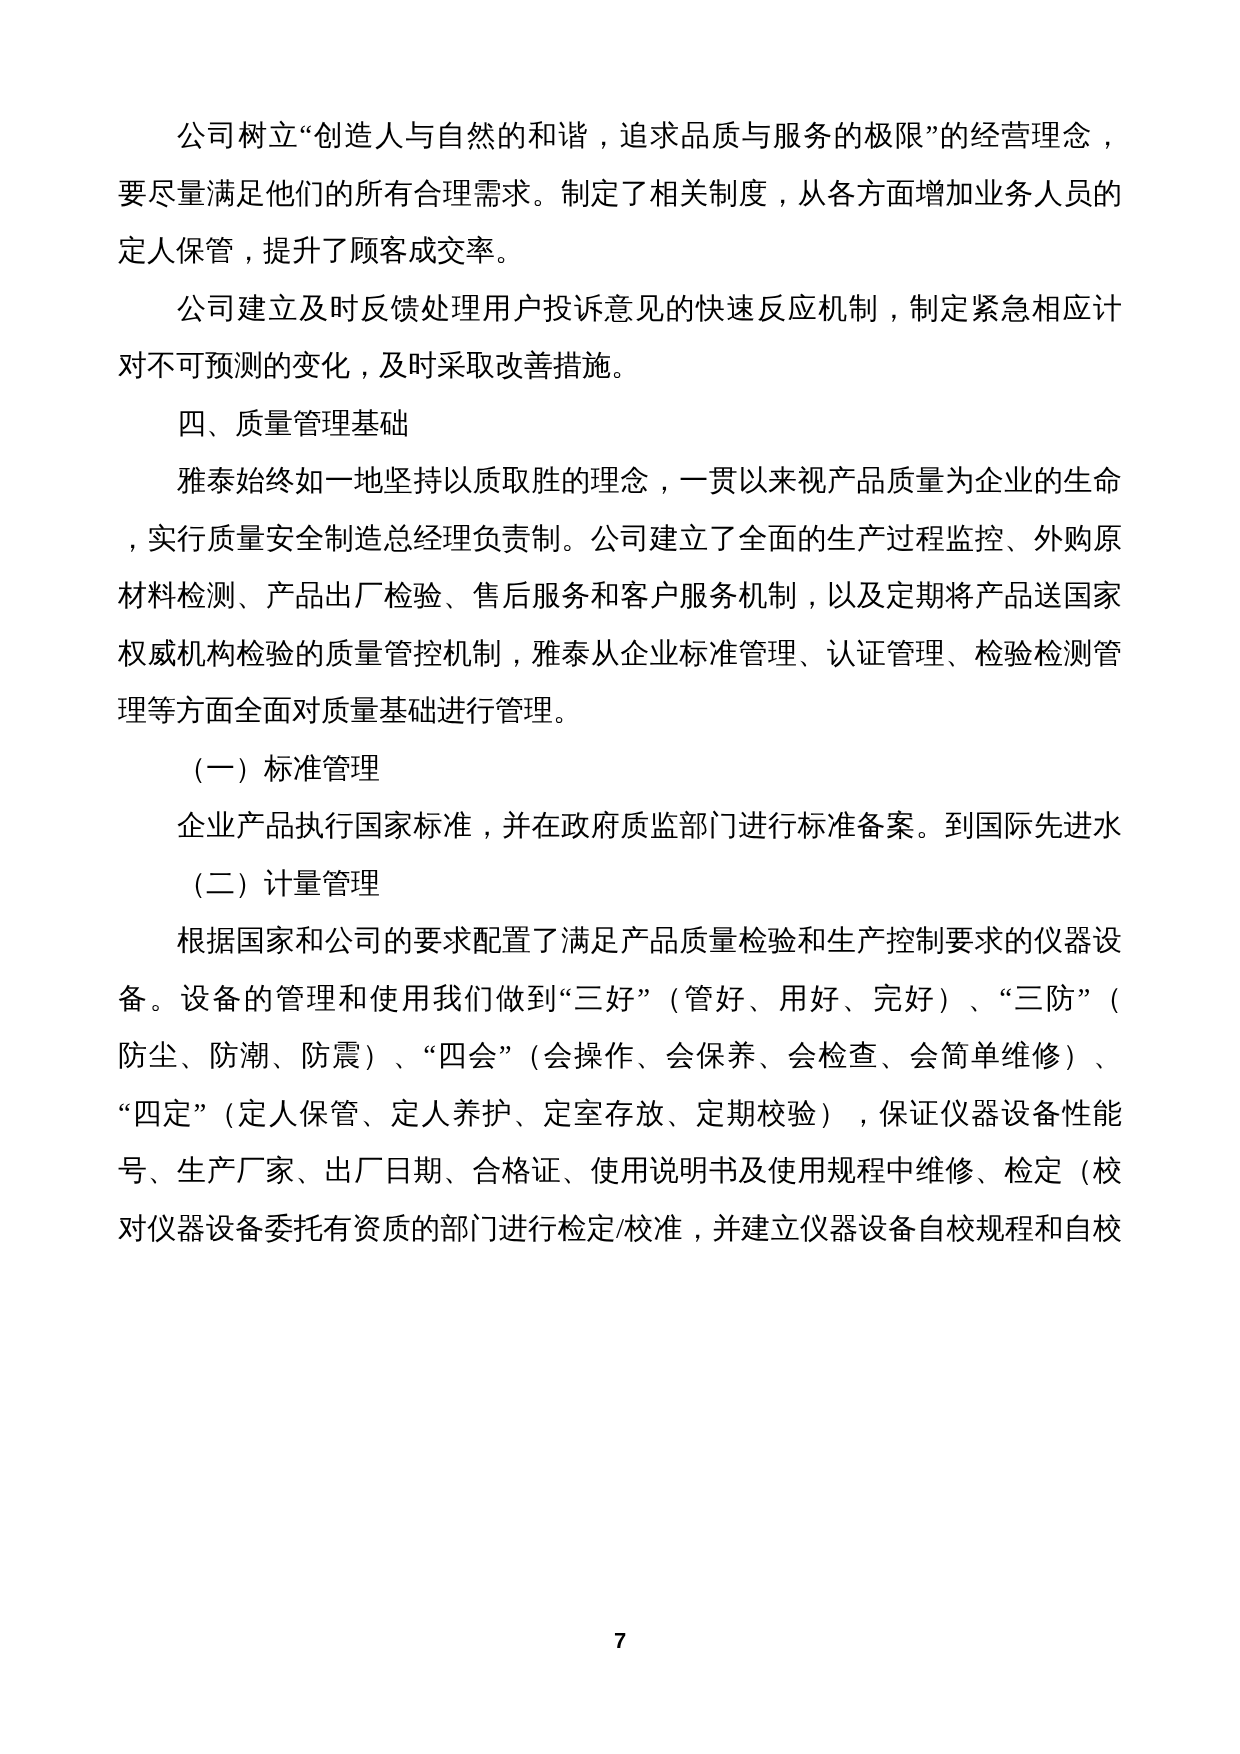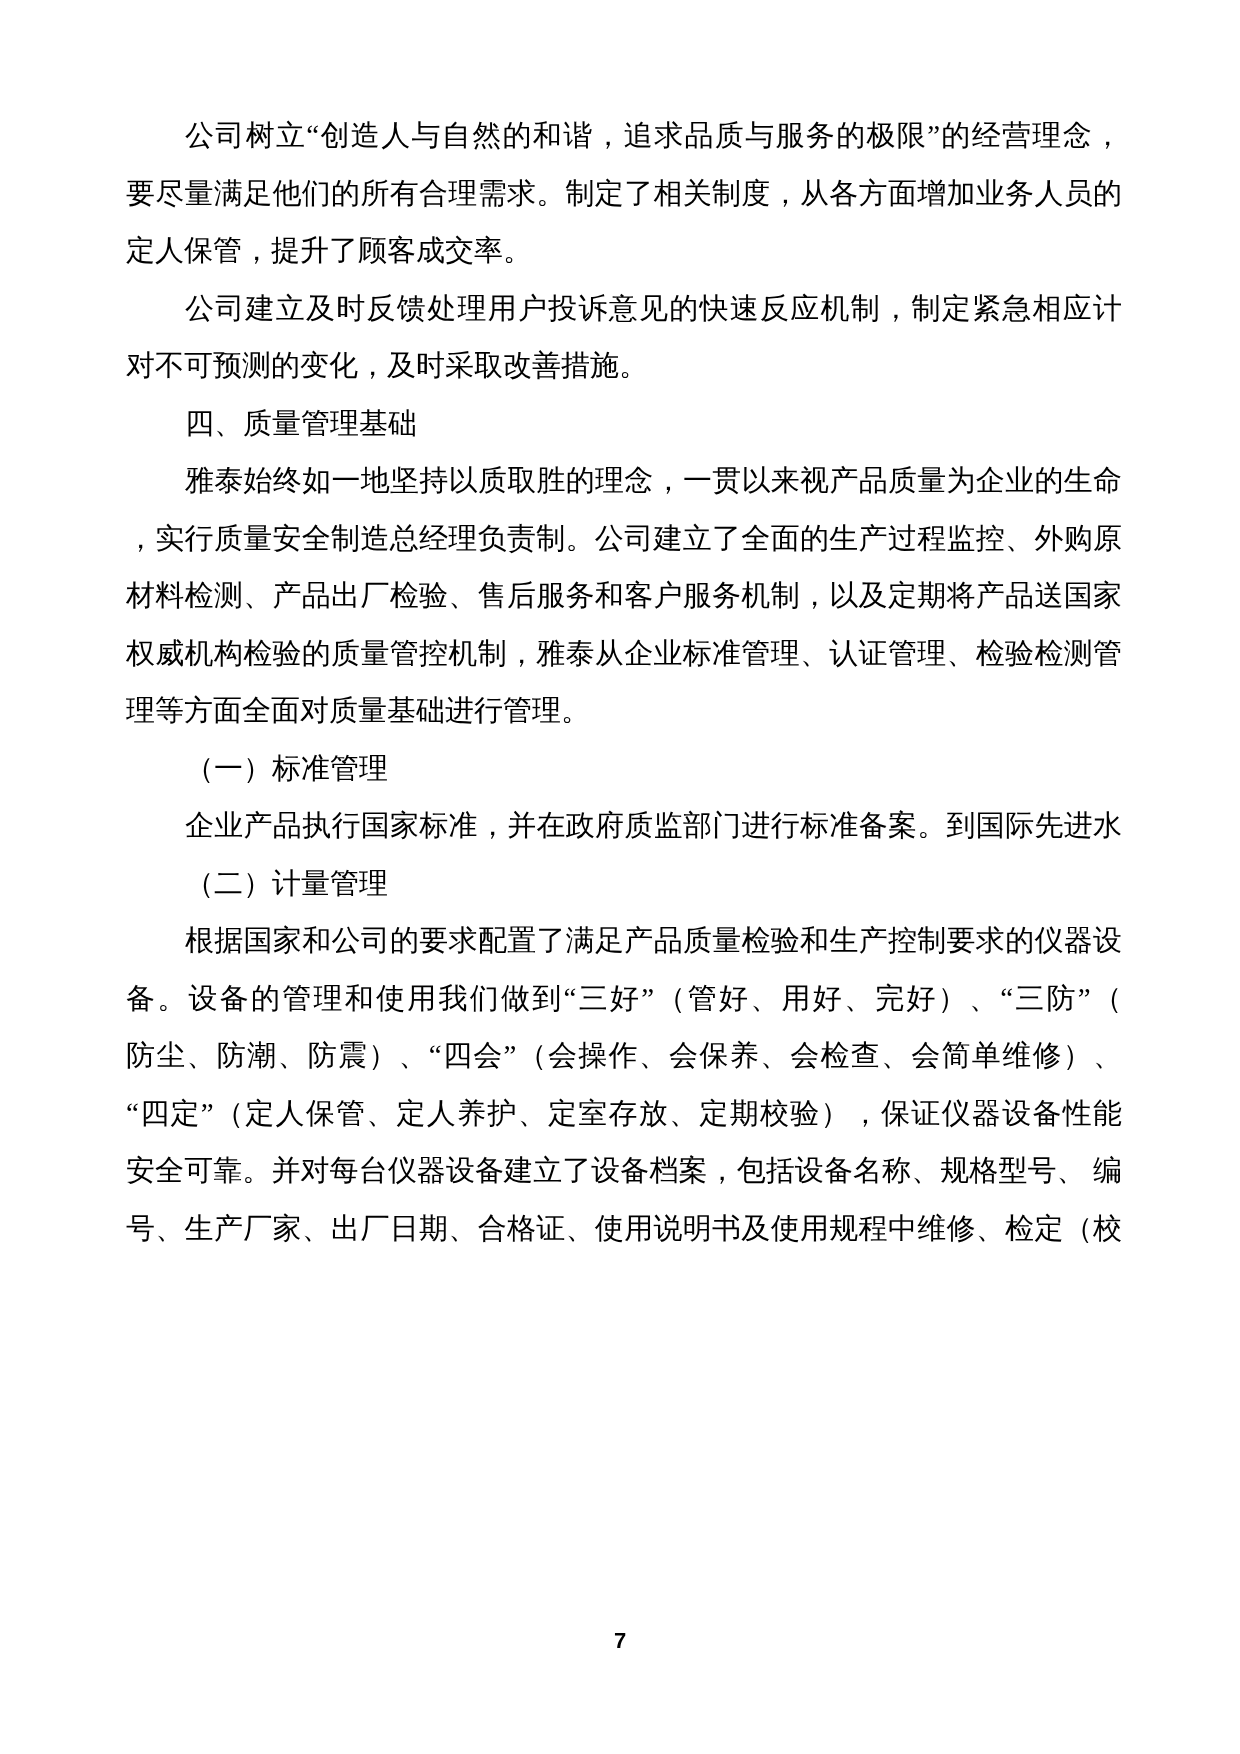--- a/index.html
+++ b/index.html
@@ -26,21 +26,20 @@
     width: 1004px;
   }
   .line {
     font-size: 29px;
     line-height: 57.5px;
     height: 57.5px;
     white-space: normal;
     overflow: hidden;
     text-align: left;
     color: #000000;
-    margin-left: 8px;
   }
   
   .line.fill {
     text-align: justify;
     text-align-last: justify;
     text-justify: inter-character;
   }
   
   .line.indent {
     text-indent: 59px;
@@ -76,19 +75,19 @@
       <div class="line fill">材料检测、产品出厂检验、售后服务和客户服务机制，以及定期将产品送国家</div>
       <div class="line fill">权威机构检验的质量管控机制，雅泰从企业标准管理、认证管理、检验检测管</div>
       <div class="line">理等方面全面对质量基础进行管理。</div>
       <div class="line indent">（一）标准管理</div>
       <div class="line indent fill">企业产品执行国家标准，并在政府质监部门进行标准备案。到国际先进水平</div>
       <div class="line indent">（二）计量管理</div>
       <div class="line indent fill">根据国家和公司的要求配置了满足产品质量检验和生产控制要求的仪器设</div>
       <div class="line fill">备。设备的管理和使用我们做到“三好”（管好、用好、完好）、“三防”（</div>
       <div class="line fill">防尘、防潮、防震）、“四会”（会操作、会保养、会检查、会简单维修）、</div>
       <div class="line fill">“四定”（定人保管、定人养护、定室存放、定期校验），保证仪器设备性能</div>
-      <div class="line fill">安全可靠。并对每台仪器设备建立了设备档案，包括设备名称、规格型号、 编</div>
       <div class="line fill">号、生产厂家、出厂日期、合格证、使用说明书及使用规程中维修、检定（校</div>
+      <div class="line fill">对仪器设备委托有资质的部门进行检定/校准，并建立仪器设备自校规程和自校</div>
     </div>
   <div class="page-footer">
     <span class="page-number">7</span>
   </div>
 </div>
 
 </body></html>

